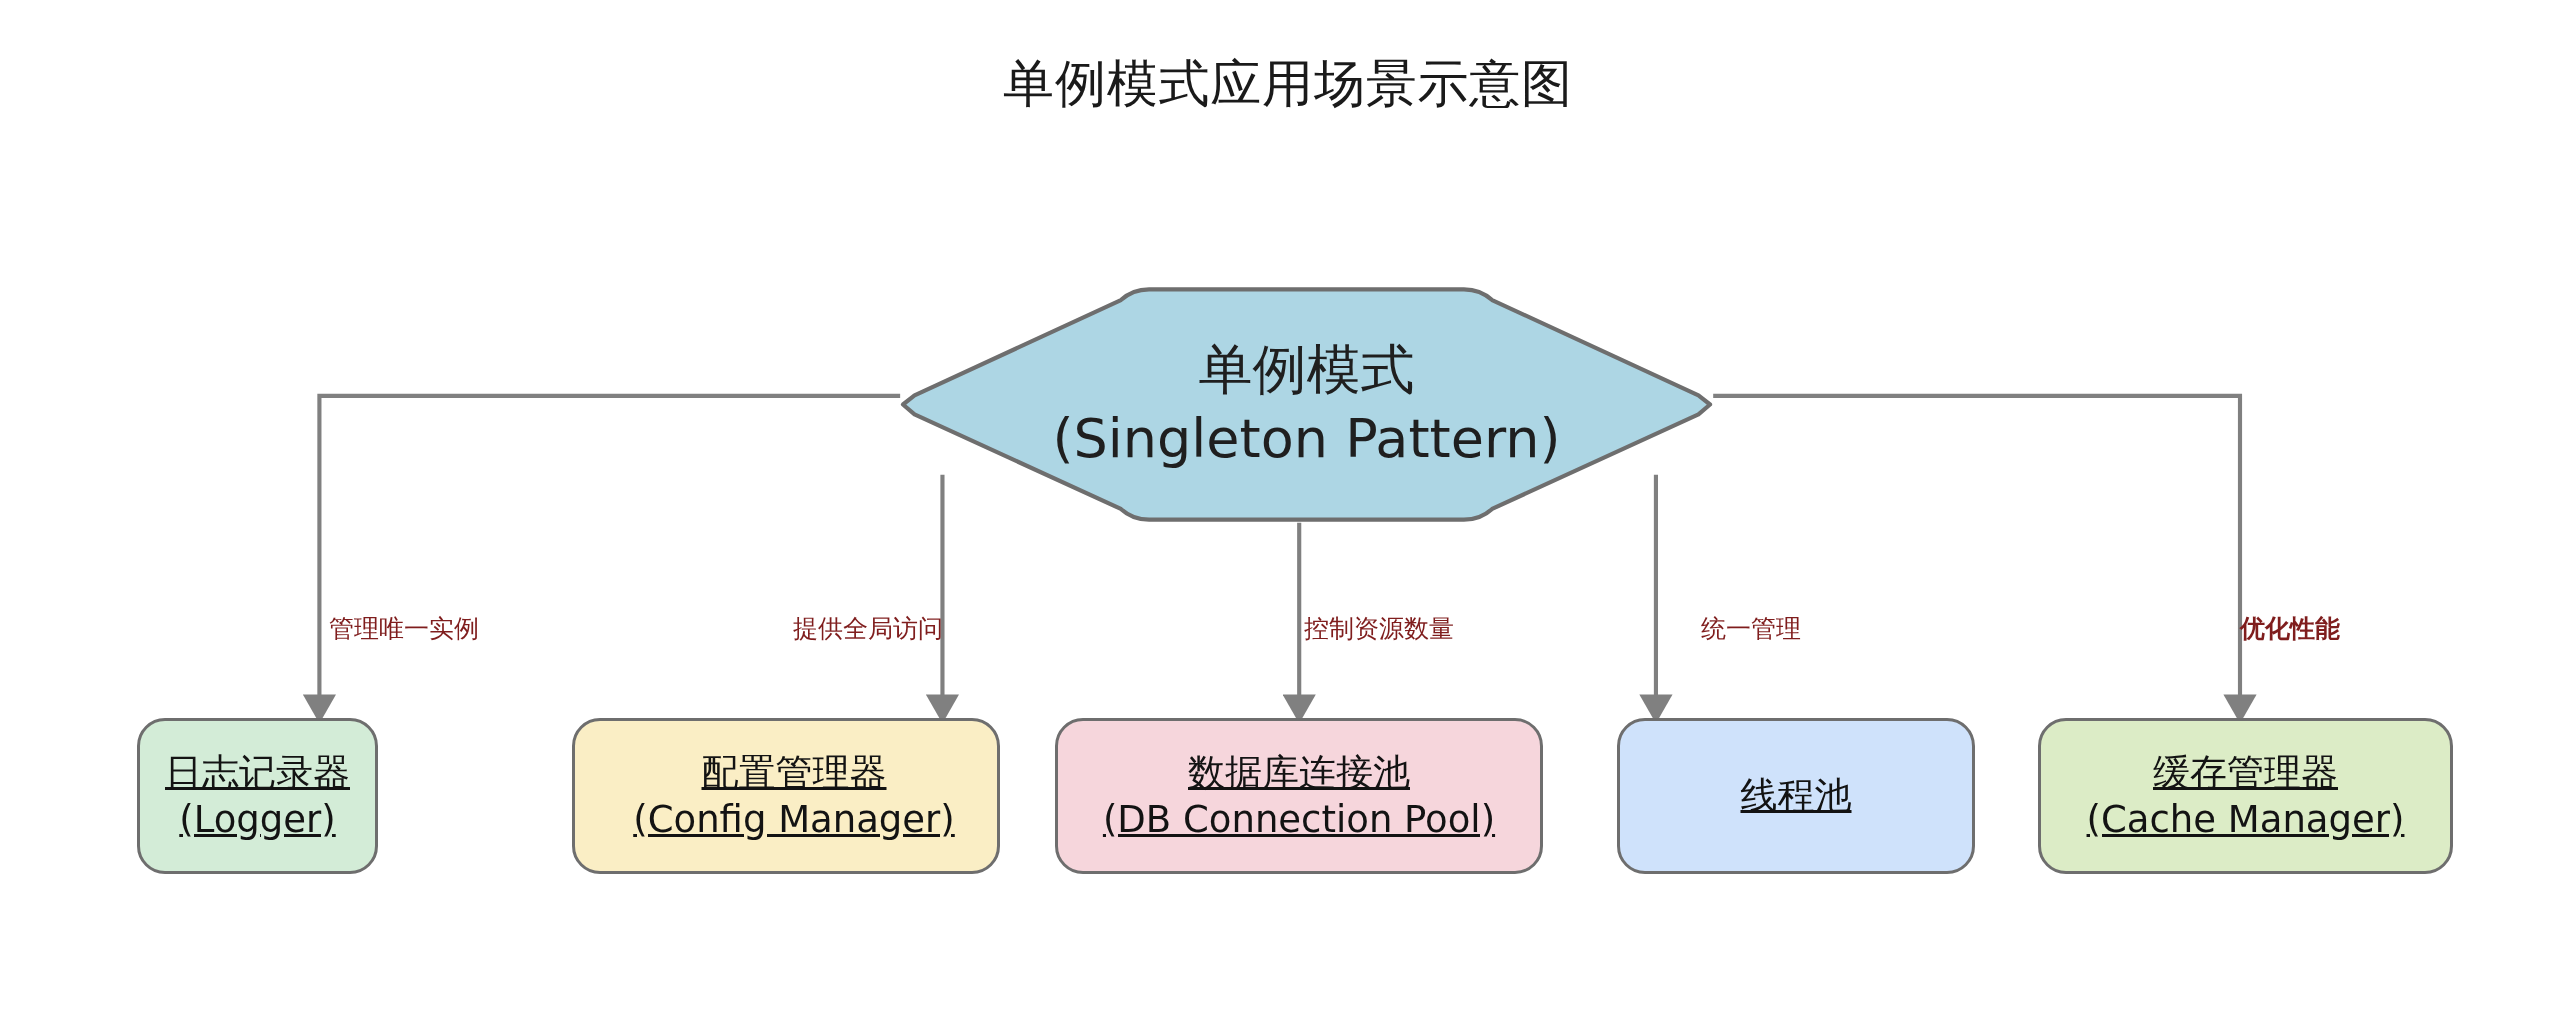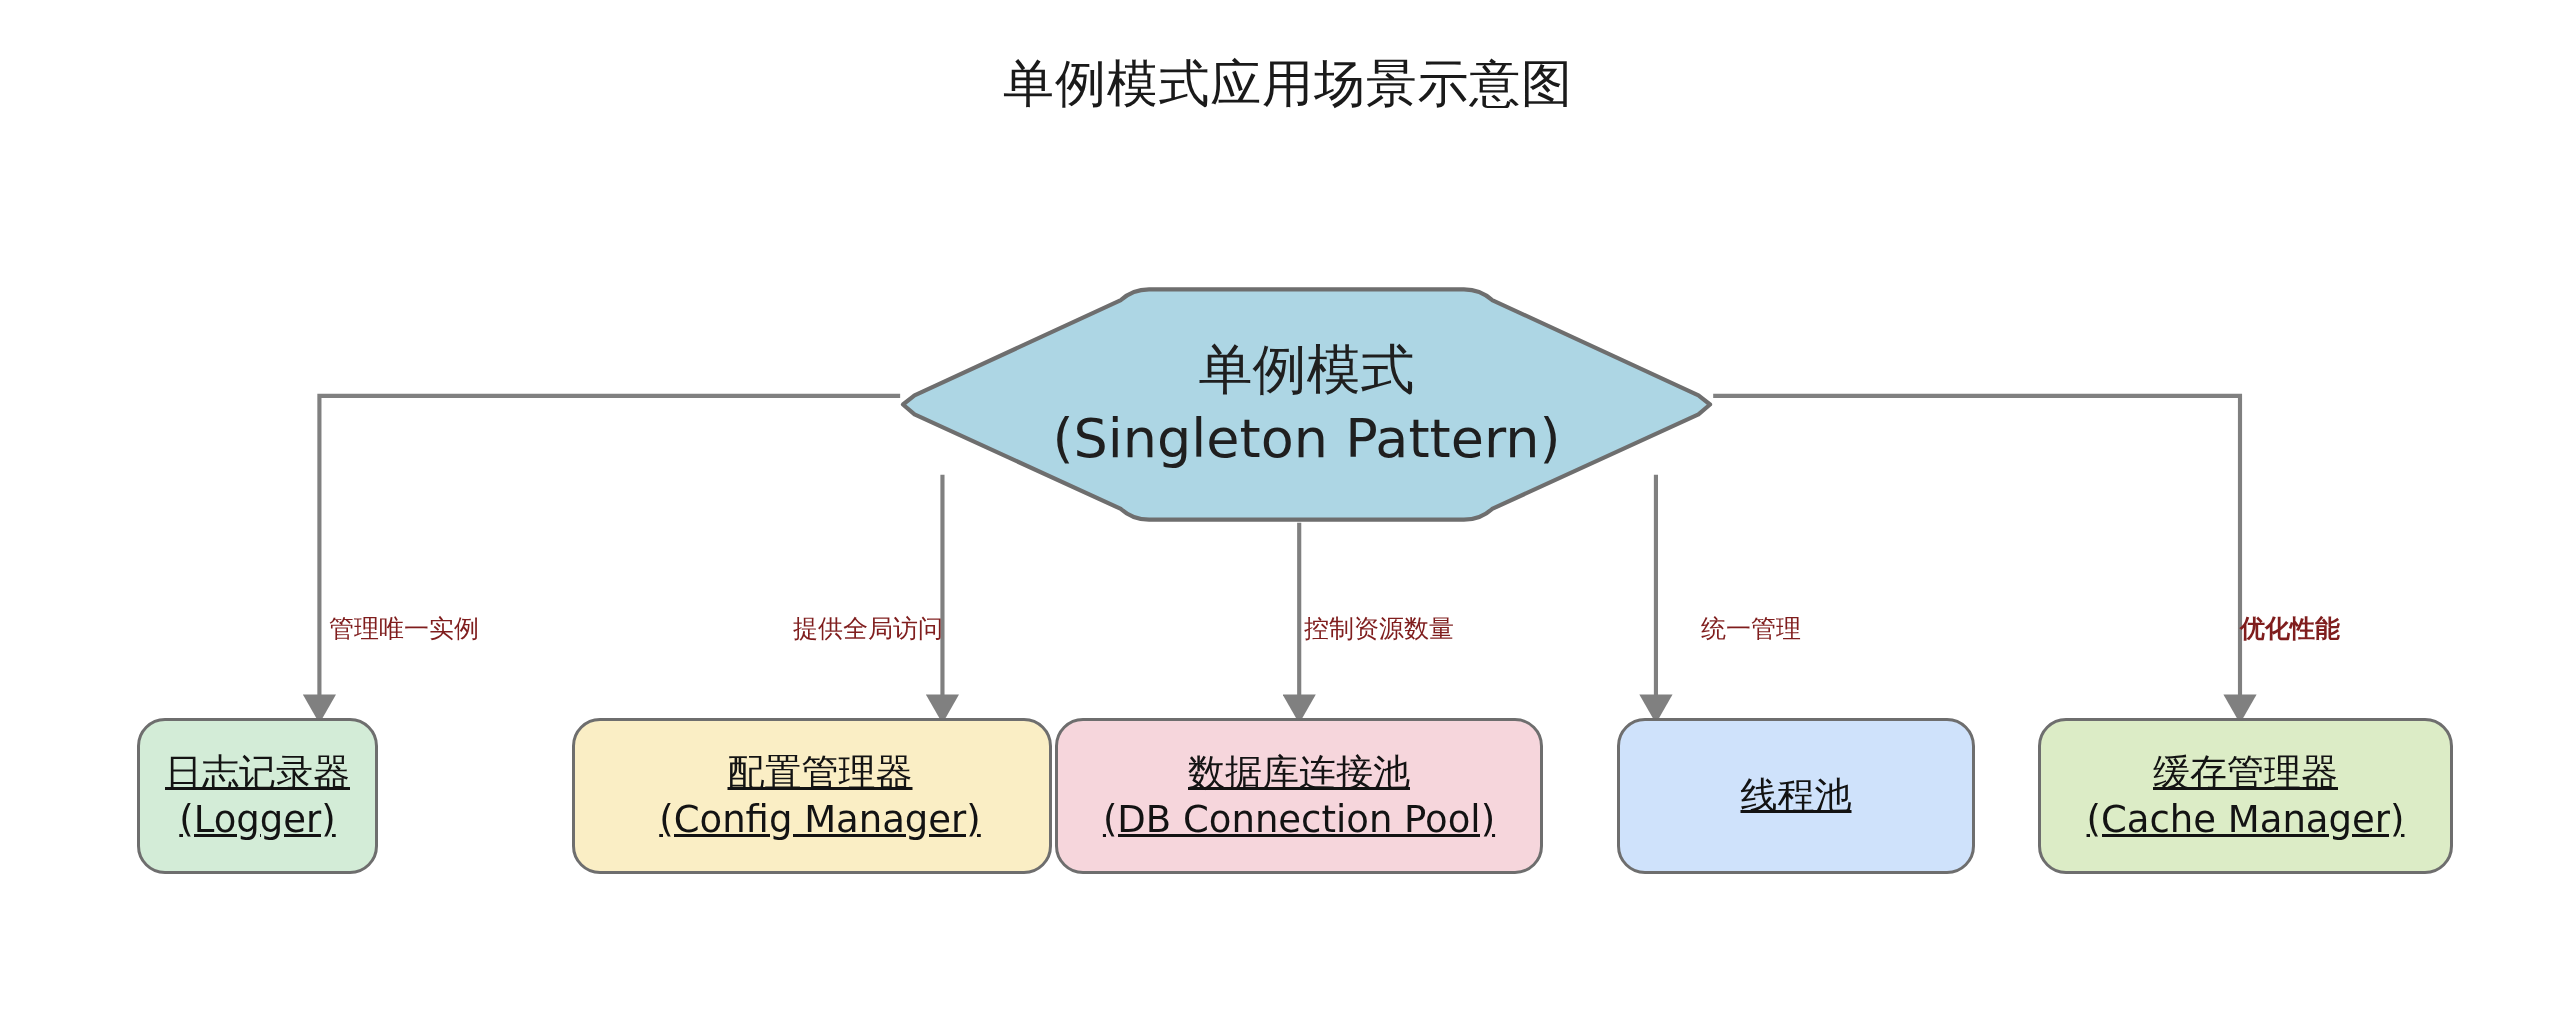--- a/index.html
+++ b/index.html
@@ -137,21 +137,21 @@
       <span>单例模式</span>
       <span>(Singleton Pattern)</span>
     </div>
   </div>
 
   <div class="leaf-node" id="leaf0" style="left: 137px; width: 241px; background: rgb(211, 236, 215);">
     <span class="cn">日志记录器</span>
     <span class="en">(Logger)</span>
   </div>
 
-  <div class="leaf-node" id="leaf1" style="left: 572px; width: 480px; background: rgb(250, 238, 197); padding-left: 16px;">
+  <div class="leaf-node" id="leaf1" style="left: 572px; width: 428px; background: rgb(250, 238, 197); padding-left: 16px;">
     <span class="cn">配置管理器</span>
     <span class="en">(Config Manager)</span>
   </div>
 
   <div class="leaf-node" id="leaf2" style="left: 1055px; width: 488px; background: rgb(246, 214, 220);">
     <span class="cn">数据库连接池</span>
     <span class="en">(DB Connection Pool)</span>
   </div>
 
   <div class="leaf-node" id="leaf3" style="left: 1617px; width: 358px; background: rgb(207, 226, 251);">

